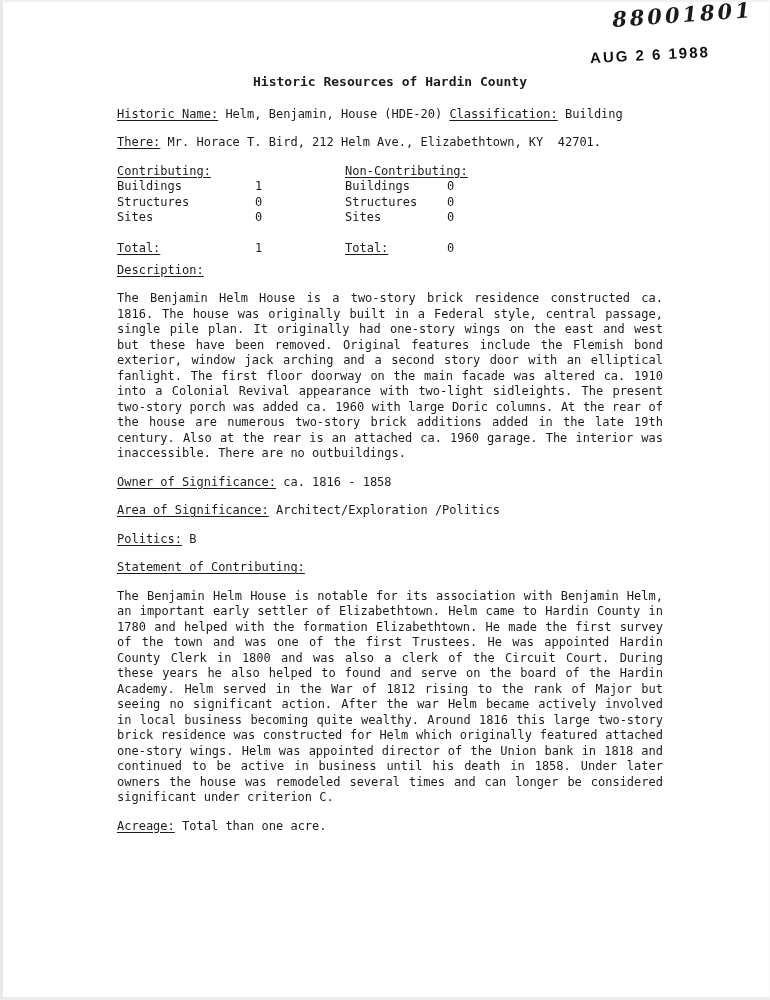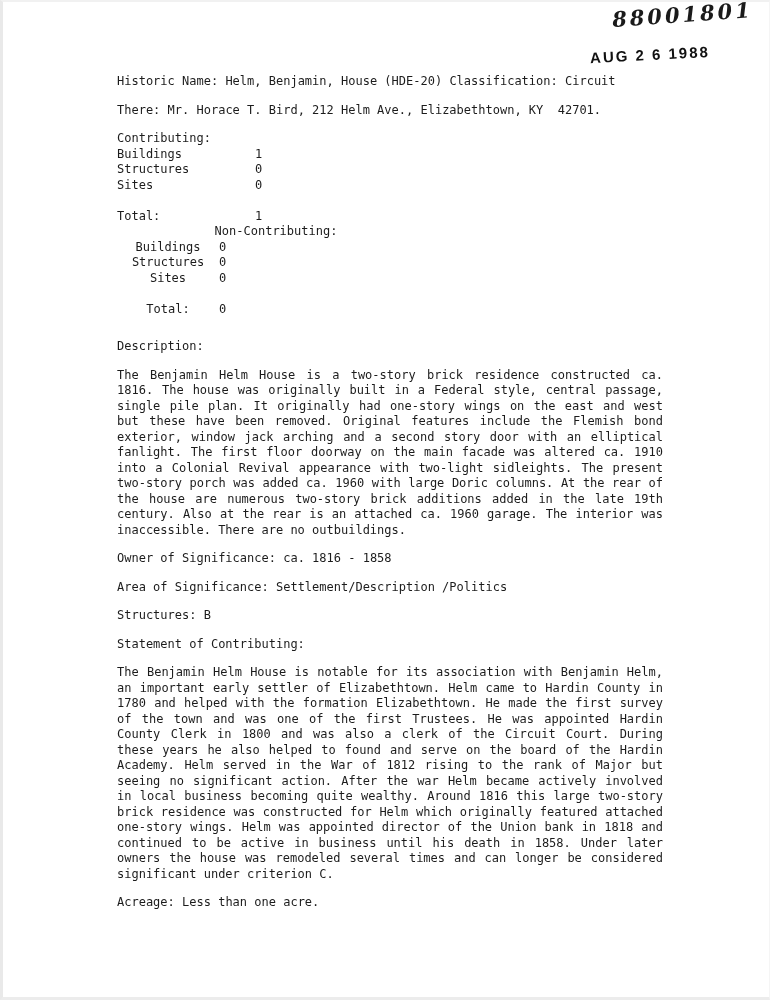--- a/index.html
+++ b/index.html
@@ -37,45 +37,46 @@
     white-space: nowrap;
   }
   .doc {
     position: absolute; left: 117px; top: 74px; width: 546px;
     font-size: 12px; line-height: 15.5px;
   }
   .title {
     font-size: 13px; font-weight: bold;
     text-align: center; margin: 0 0 17px 0;
   }
-  .u { text-underline-offset: 2px; }
+  .u { text-decoration: underline; text-underline-offset: 2px; }
   .block { margin: 0 0 13px 0; }
   .fieldline { white-space: pre-wrap; }
   .para { text-align: justify; }
-  .counts { display: flex; margin: 0 0 22px 0; flex-direction: column; }
+  .counts { display: flex; margin: 0 0 6px 0; }
   .col-left { width: 228px; }
-  .col-right { width: 318px; text-align: center; }
+  .col-right { width: 318px; }
   .count-row { display: flex; }
   .col-left .count-row span:first-child { width: 138px; }
   .col-right .count-row span:first-child { width: 102px; }
   .total-row { margin-top: 15.5px; }
 </style>
 </head>
 <body>
 
 <div class="scan-edge"></div>
 
 <div class="handwritten">88001801</div>
 <div class="stamp">AUG 2 6 1988</div>
 
 <div class="doc">
 
+  <div class="title">Historic Resources of Hardin County</div>
 
   <div class="block">
-    <div class="fieldline"><span class="u">Historic Name:</span> <span>Helm, Benjamin, House (HDE-20)</span> <span class="u">Classification:</span> <span>Circuit</span></div>
+    <div class="fieldline"><span class="u">Historic Name:</span> <span>Helm, Benjamin, House (HDE-20)</span> <span class="u">Classification:</span> <span>Building</span></div>
   </div>
 
   <div class="block fieldline"><span class="u">There:</span> <span>Mr. Horace T. Bird, 212 Helm Ave., Elizabethtown, KY  42701.</span></div>
 
 
   <div class="counts">
     <div class="col-left">
       <div class="u">Contributing:</div>
       <div class="count-row">
           <span>Buildings</span>
@@ -113,23 +114,23 @@
           <span>0</span>
         </div>
     </div>
   </div>
 
   <div class="block u">Description:</div>
   <div class="block para">The Benjamin Helm House is a two-story brick residence constructed ca. 1816. The house was originally built in a Federal style, central passage, single pile plan. It originally had one-story wings on the east and west but these have been removed. Original features include the Flemish bond exterior, window jack arching and a second story door with an elliptical fanlight. The first floor doorway on the main facade was altered ca. 1910 into a Colonial Revival appearance with two-light sidleights. The present two-story porch was added ca. 1960 with large Doric columns. At the rear of the house are numerous two-story brick additions added in the late 19th century. Also at the rear is an attached ca. 1960 garage. The interior was inaccessible. There are no outbuildings.</div>
 
   <div class="block fieldline"><span class="u">Owner of Significance:</span> <span>ca. 1816 - 1858</span></div>
 
-  <div class="block fieldline"><span class="u">Area of Significance:</span> <span>Settlement/Description /Politics</span></div>
+  <div class="block fieldline"><span class="u">Area of Significance:</span> <span>Architect/Exploration /Politics</span></div>
 
-  <div class="block fieldline"><span class="u">Structures:</span> <span>B</span></div>
+  <div class="block fieldline"><span class="u">Politics:</span> <span>B</span></div>
 
 
   <div class="block u">Statement of Contributing:</div>
   <div class="block para">The Benjamin Helm House is notable for its association with Benjamin Helm, an important early settler of Elizabethtown. Helm came to Hardin County in 1780 and helped with the formation Elizabethtown. He made the first survey of the town and was one of the first Trustees. He was appointed Hardin County Clerk in 1800 and was also a clerk of the Circuit Court. During these years he also helped to found and serve on the board of the Hardin Academy. Helm served in the War of 1812 rising to the rank of Major but seeing no significant action. After the war Helm became actively involved in local business becoming quite wealthy. Around 1816 this large two-story brick residence was constructed for Helm which originally featured attached one-story wings. Helm was appointed director of the Union bank in 1818 and continued to be active in business until his death in 1858. Under later owners the house was remodeled several times and can longer be considered significant under criterion C.</div>
 
-  <div class="block fieldline"><span class="u">Acreage:</span> <span>Less than one acre.</span></div>
+  <div class="block fieldline"><span class="u">Acreage:</span> <span>Total than one acre.</span></div>
 
 </div>
 
 </body></html>

